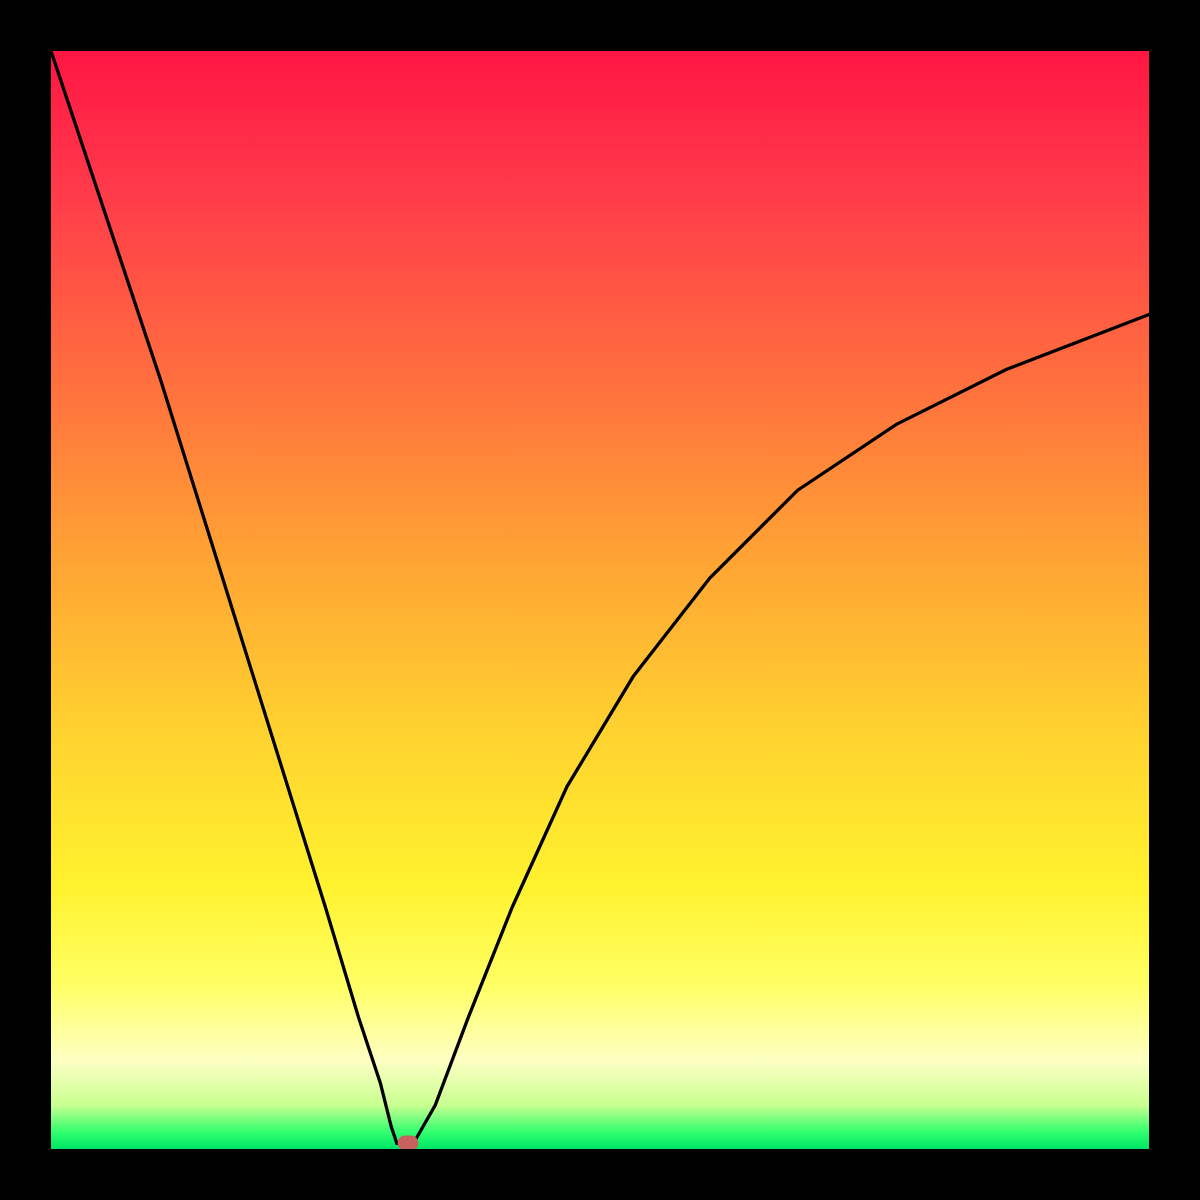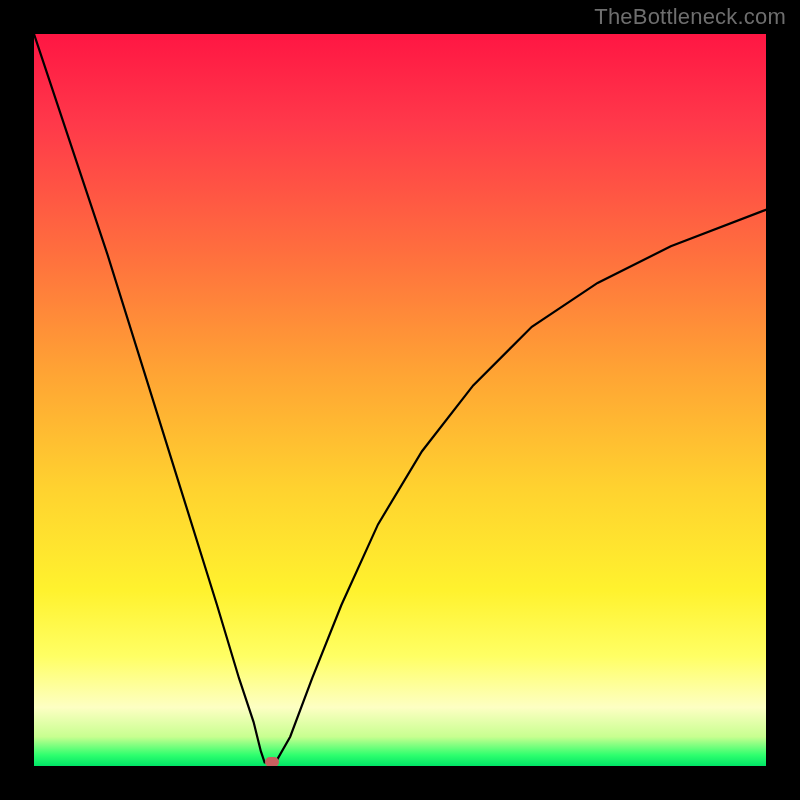--- a/index.html
+++ b/index.html
@@ -68,21 +68,20 @@
     border-radius: 5px;
     transform: translate(-50%, -50%);
     z-index: 3;
   }
 </style>
 </head>
 <body>
 
 <div class="frame">
 
-  <div class="watermark">TheBottleneck.com</div>
 
   <div class="plot-area">
     <div class="gradient-bg"></div>
 
     <svg class="curve" viewBox="0 0 732 732" preserveAspectRatio="none">
       <path id="curve-path" fill="none" stroke="#000" stroke-width="2.2" stroke-linecap="round" d="M0.0 0.0 L36.6 109.8 L73.2 219.6 L109.8 336.7 L146.4 453.8 L183.0 571.0 L205.0 644.2 L219.6 688.1 L226.9 717.4 L230.6 728.3 L230.6 728.3 L241.6 728.3 L241.6 728.3 L256.2 702.7 L278.2 644.2 L307.4 571.0 L344.0 490.4 L388.0 417.2 L439.2 351.4 L497.8 292.8 L563.6 248.9 L636.8 212.3 L732.0 175.7"></path>
     </svg>
 
     <div class="marker" id="marker" style="left: 237.9px; top: 728.34px;"></div>
   </div>

